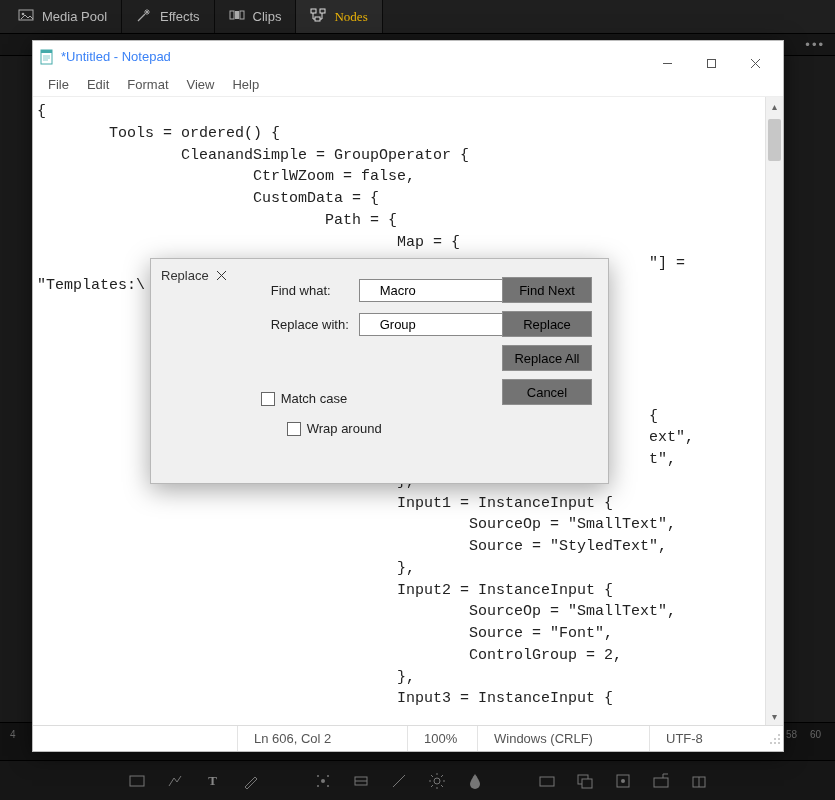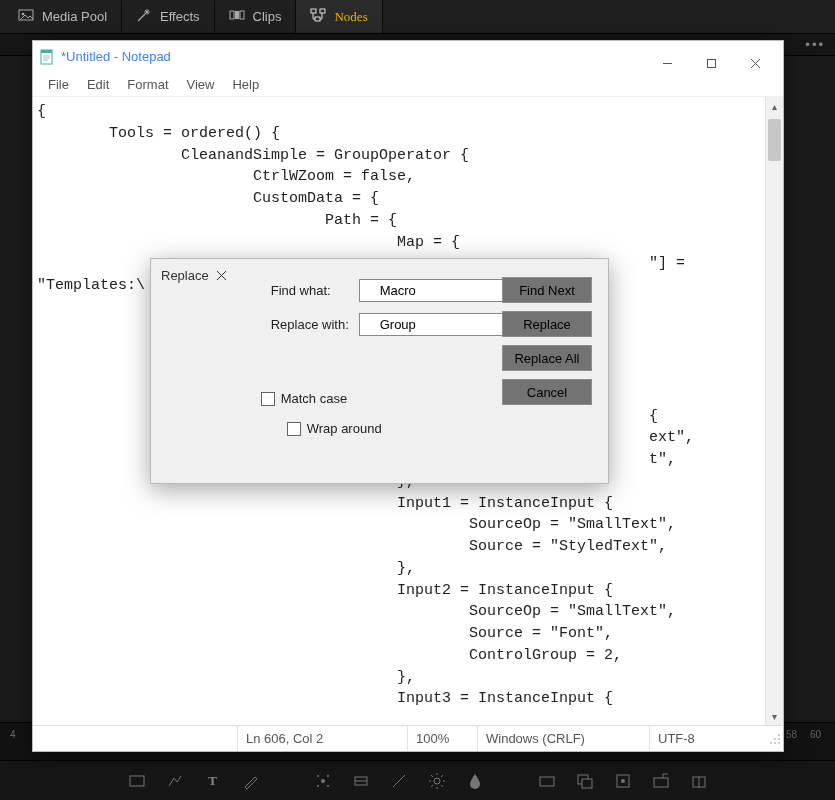--- a/index.html
+++ b/index.html
@@ -108,21 +108,21 @@
     background:#c7c7c7; border-radius:2px;
   }
 
   .np-status {
     height: 26px;
     border-top:1px solid #dcdcdc;
     display:flex; align-items:center;
     color:#555; font-size:13px;
     background:#fff;
   }
-  .np-status .cell { border-left:1px solid #e3e3e3; padding:0 8px; height:100%; display:flex; align-items:center;}
+  .np-status .cell { border-left:1px solid #e3e3e3; padding:0 16px; height:100%; display:flex; align-items:center;}
   .np-status .cell.first { border-left:none; flex:1;}
   .np-status .cell.pos { width:170px;}
   .np-status .cell.zoom { width:70px;}
   .np-status .cell.le { width:172px;}
   .np-status .cell.enc { width:116px;}
   .np-status .grip { width:18px; display:flex; align-items:flex-end; justify-content:flex-end; padding:2px;}
 
   
   .replace {
     position:absolute;

